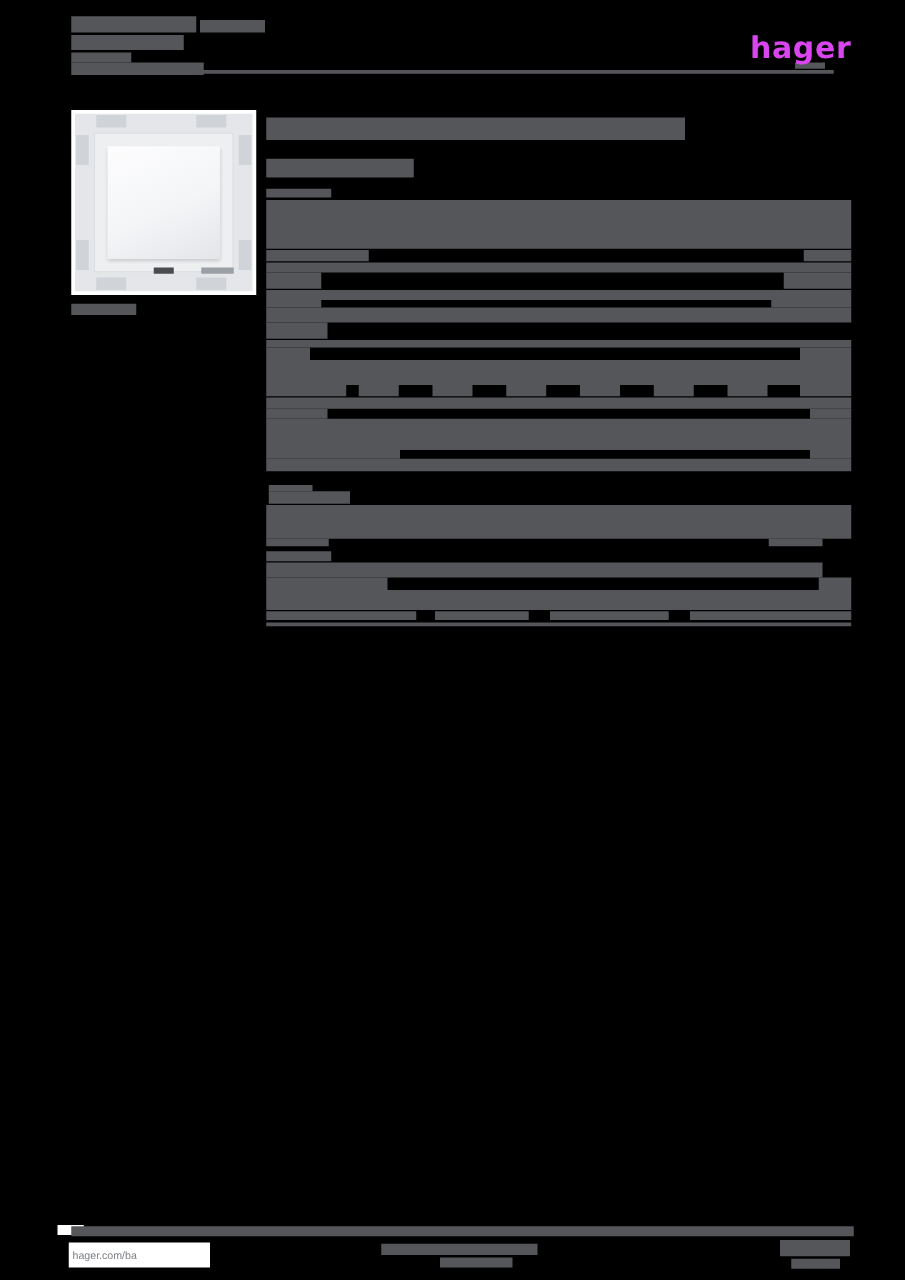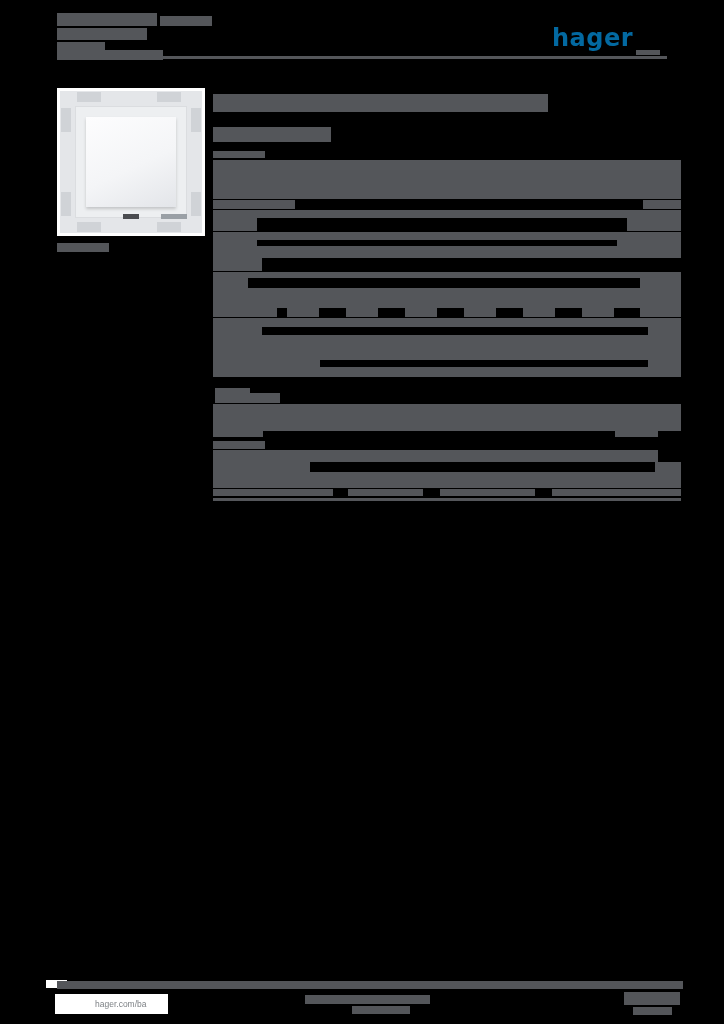--- a/index.html
+++ b/index.html
@@ -11,27 +11,27 @@
     background: #000;
     overflow: hidden;
     font-family: "Liberation Sans", sans-serif;
   }
   .layer { position: absolute; inset: 0; }
   .bar { position: absolute; background: #54565a; }
 
   
   .logo {
     position: absolute;
-    left: 552px;
+    left: 600px;
     top: 24px;
     font-family: "DejaVu Sans", sans-serif;
     font-weight: bold;
     font-size: 24px;
     letter-spacing: 0.5px;
-    color: #0369a1;
+    color: #d946ef;
   }
 
   
   .photo {
     position: absolute;
     left: 57px; top: 88px;
     width: 148px; height: 148px;
     background: #ffffff;
   }
   .claw-ring { position: absolute; inset: 3px; background: #e4e6e9; }
@@ -61,21 +61,20 @@
     position: absolute;
     left: 55px; top: 994px;
     width: 113px; height: 20px;
     background: #ffffff;
   }
   .link-box span {
     position: absolute;
     left: 3px; top: 5px;
     font-size: 8.5px;
     color: #7d8185;
-    margin-left: 37px;
   }
 </style>
 </head>
 <body>
 
 <div class="page">
 
   <div class="layer">
       <div class="bar" style="left: 57px; top: 13px; width: 100px; height: 13px;"></div>
       <div class="bar" style="left: 160px; top: 16px; width: 52px; height: 10px;"></div>

